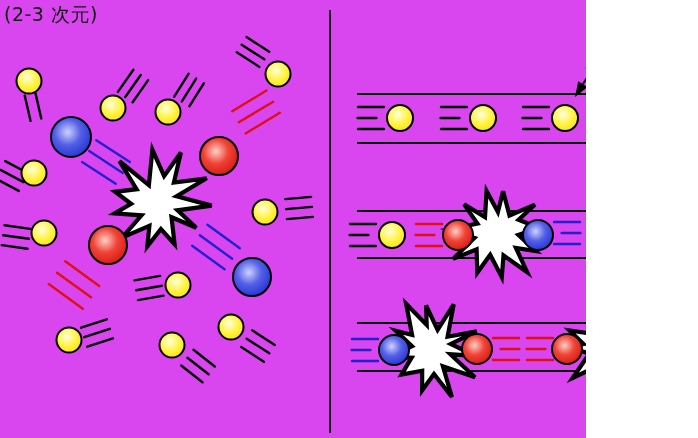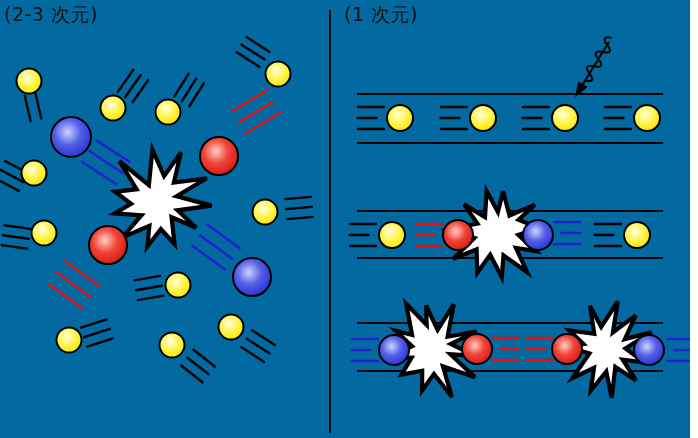--- a/index.html
+++ b/index.html
@@ -1,16 +1,16 @@
 <!DOCTYPE html>
 <html><head>
 <meta charset="utf-8">
 <style>
   html,body{margin:0;padding:0;background:#ffffff;}
-  .stage{position:relative;width:690px;height:438px;background:#0369a1;overflow:hidden;
+  .stage{position:relative;width:586px;height:438px;background:#d946ef;overflow:hidden;
          font-family:"DejaVu Sans", sans-serif;}
   .panel-title{position:absolute;top:2px;font-size:19px;font-weight:500;color:#111;
                letter-spacing:0.5px;white-space:nowrap;}
   #title-left{left:4px;}
   #title-right{left:344px;}
   svg{position:absolute;left:0;top:0;}
 </style>
 </head>
 <body>
 
@@ -205,14 +205,13 @@
       <circle cx="477" cy="349" r="15" fill="url(#gradred)" stroke="#000000" stroke-width="2"></circle>
       <circle cx="567" cy="349" r="15" fill="url(#gradred)" stroke="#000000" stroke-width="2"></circle>
       <circle cx="649" cy="350" r="15" fill="url(#gradblue)" stroke="#000000" stroke-width="2"></circle>
       <g>
         <line x1="609" y1="42" x2="578.1549325852253" y2="91.89643258272378" stroke="#000000" stroke-width="2"></line>
         <path d="M 611.6 37.7 Q 600.1 35.5 607.2 44.9 Q 614.4 54.3 602.8 52.0 Q 591.2 49.8 598.4 59.2 Q 605.5 68.6 593.9 66.3 Q 582.4 64.1 589.5 73.5 Q 596.7 82.9 585.1 80.6" fill="none" stroke="#000000" stroke-width="2"></path>
         <polygon points="575,97 578.2,81.3 587.6,87.1" fill="#000000"></polygon>
       </g>
     </svg>
   <div class="panel-title" id="title-left">(2-3 次元)</div>
-  <div class="panel-title" id="title-right">(1 次元)</div>
 </div>
 
 </body></html>

